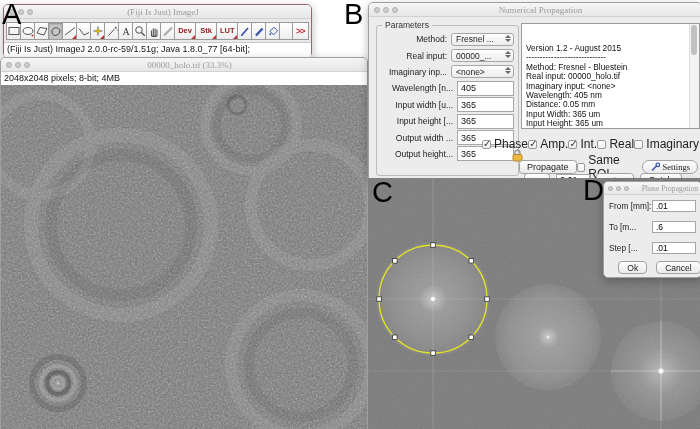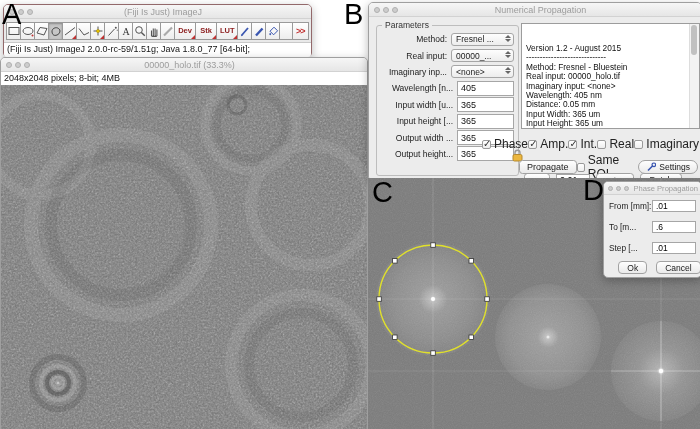--- a/index.html
+++ b/index.html
@@ -8,21 +8,21 @@
   .letter{position:absolute;font-size:29px;line-height:1;color:#000;z-index:50;}
 
   
   .macwin{position:absolute;background:#ececec;border:1px solid #9f9f9f;
           border-radius:5px 5px 3px 3px;box-shadow:0 3px 10px rgba(0,0,0,.28);}
   .titlebar{position:relative;height:13px;border-bottom:1px solid #d2d2d2;
             background:linear-gradient(#f6f6f6,#e6e6e6);border-radius:4px 4px 0 0;
             display:flex;align-items:center;}
   .dots{display:flex;gap:3px;margin-left:5px;}
   .dot{width:6px;height:6px;border-radius:50%;background:#cdcdcd;border:1px solid #b0b0b0;box-sizing:border-box;}
-  .wtitle{position:absolute;left:11px;right:0;text-align:center;font-size:9px;color:#9c9c9c;}
+  .wtitle{position:absolute;left:11px;right:0;text-align:center;font-size:9px;color:#9c9c9c;font-family:Liberation Serif, serif;}
 
   
   .fiji{left:3px;top:4px;width:307px;height:50px;border-color:#93696b;}
   .toolrow{display:flex;align-items:center;height:21px;padding:1px 2px;background:#e9e9e9;}
   .tbtn{position:relative;width:15px;height:18px;box-sizing:border-box;border:1px solid #9a9a9a;
         margin-left:-1px;background:linear-gradient(#ffffff,#ededed);display:flex;align-items:center;justify-content:center;}
   .tbtn:first-child{margin-left:0;}
   .tbtn.sel{background:#c6c6c6;box-shadow:inset 0 1px 2px rgba(0,0,0,.3);}
   .tbtn.txt{width:23px;font-size:7.5px;font-weight:bold;color:#8d2020;}
   .tbtn.blank{width:14px;}
@@ -67,21 +67,21 @@
          justify-content:space-between;}
   .cb{display:flex;align-items:center;gap:3px;font-size:12px;color:#222;}
   .cbbox{width:9px;height:9px;box-sizing:border-box;border:1px solid #9a9a9a;border-radius:2px;
          background:linear-gradient(#fff,#eee);position:relative;}
   .cbbox.checked::after{content:"✓";position:absolute;left:0px;top:-3px;font-size:10px;color:#333;}
   .btnrow{position:absolute;left:150px;top:136px;width:179px;display:flex;align-items:center;
           justify-content:space-between;}
   .macbtn{box-sizing:border-box;height:14px;border:1px solid #a2a2a2;border-radius:3.5px;
           background:linear-gradient(#fefefe,#eaeaea);font-size:9px;color:#222;
           display:flex;align-items:center;justify-content:center;padding:0 7px;}
-  .macbtn.pill{border-radius:8px;gap:3px;}
+  .macbtn.pill{border-radius:8px;gap:3px;font-family:Liberation Serif, serif;}
   .steprow{position:absolute;left:155px;top:156px;width:160px;display:flex;align-items:center;gap:6px;}
   .stepinput{width:34px;height:13px;box-sizing:border-box;border:1px solid #a6a6a6;background:#fff;
              font-size:9px;font-family:"Liberation Sans",sans-serif;padding:0 0 0 3px;}
 
   
   .fft{position:absolute;left:368px;top:178px;width:332px;height:251px;background:#7a7a7a;overflow:hidden;}
 
   
   .batch{left:603px;top:181px;width:97px;height:95px;z-index:40;border-radius:5px;}
   .batch .titlebar{height:12px;}

